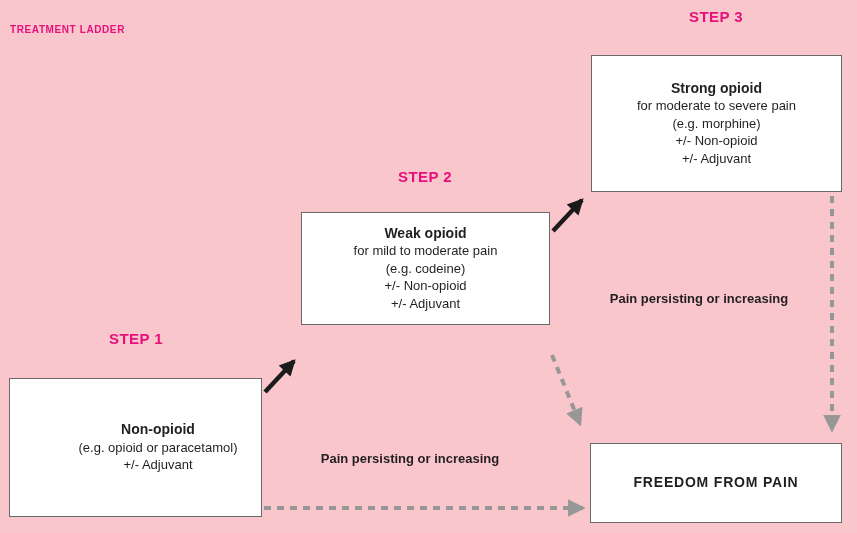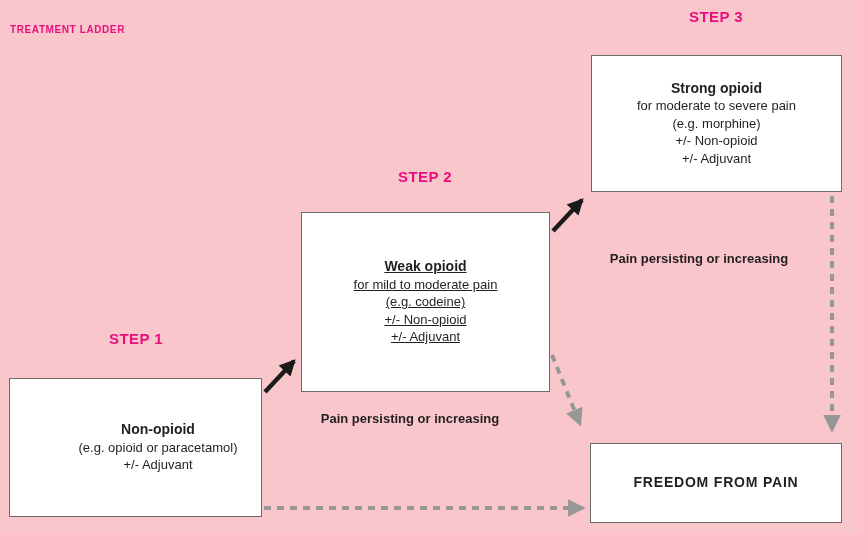--- a/index.html
+++ b/index.html
@@ -53,39 +53,40 @@
     display: flex;
     flex-direction: column;
     align-items: center;
     justify-content: center;
     text-align: center;
     line-height: 17.5px;
     font-size: 13px;
     z-index: 1;
   }
   #box-step1 { left: 9px;   top: 378px; width: 253px; height: 139px; padding-left: 45px; }
-  #box-step2 { left: 301px; top: 212px; width: 249px; height: 180px; text-decoration: underline; }
+  #box-step2 { left: 301px; top: 212px; width: 249px; height: 113px; }
   #box-step3 { left: 591px; top: 55px;  width: 251px; height: 137px; }
   #box-freedom {
     left: 590px; top: 443px; width: 252px; height: 80px;
     font-size: 14px;
     font-weight: bold;
     letter-spacing: 0.8px;
   }
   .box-title {
     font-weight: bold;
     font-size: 14px;
   }
   .pain-label {
     position: absolute;
     transform: translateX(-50%);
     font-size: 13px;
     font-weight: bold;
     white-space: nowrap;
     color: var(--text);
+    margin-top: 40px;
   }
   #pain-label-1 { left: 410px; top: 411px; }
   #pain-label-2 { left: 699px; top: 251px; }
   svg.arrow-layer {
     position: absolute;
     left: 0; top: 0;
     width: 857px;
     height: 533px;
     pointer-events: none;
     z-index: 2;

